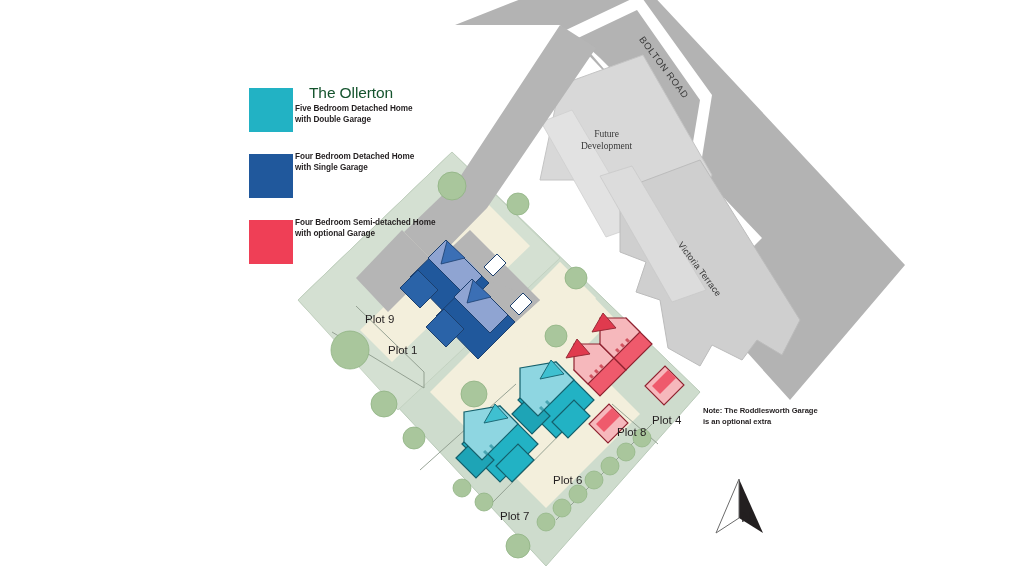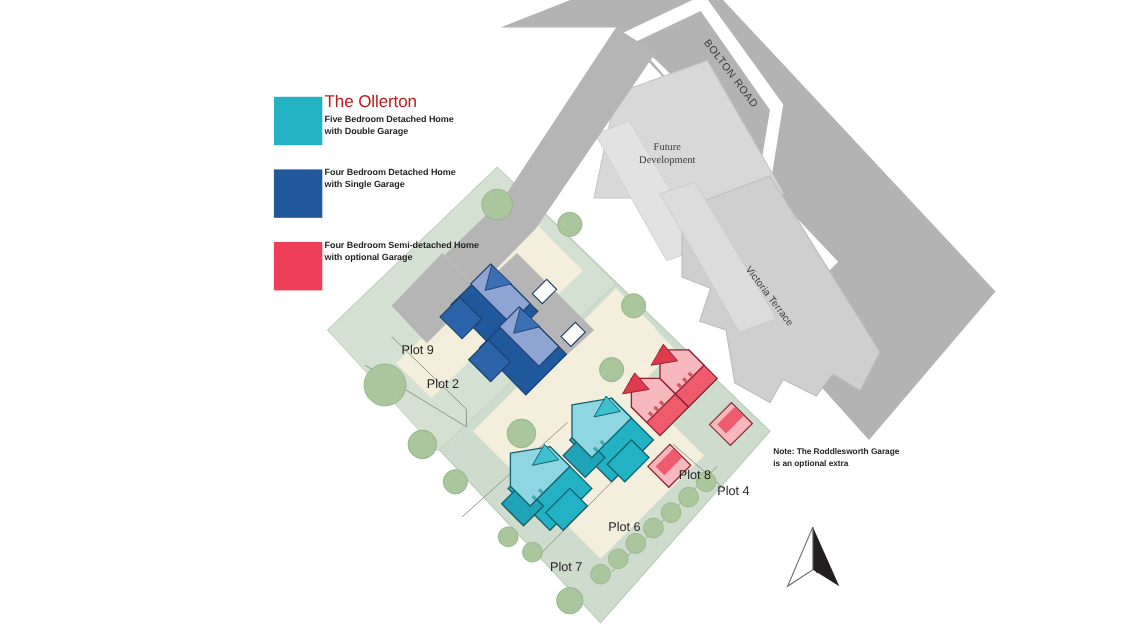--- a/index.html
+++ b/index.html
@@ -11,22 +11,22 @@
   #stage{position:relative;width:1024px;height:580px;background:#fff;}
   svg#plan{position:absolute;left:0;top:0;width:1024px;height:580px;}
 
   
   .legend{position:absolute;left:249px;top:88px;width:230px;}
   .legend-row{position:relative;height:66px;margin-bottom:0;}
   .legend-row + .legend-row{margin-top:0;}
   .swatch{position:absolute;left:0;top:0;width:44px;height:44px;}
   .legend-text{position:absolute;left:46px;top:-4px;width:190px;}
   .legend-title{
-    font-size:15.5px;color:#b91c1c;font-weight:400;letter-spacing:-0.1px;
-    line-height:18px;white-space:nowrap;
+    font-size:15.5px;color:#14532d;font-weight:400;letter-spacing:-0.1px;
+    line-height:18px;white-space:nowrap;margin-left:14px;
   }
   .legend-sub{
     font-size:8.2px;color:#231f20;line-height:10.6px;margin-top:2px;
     letter-spacing:-0.05px;font-weight:600;
   }
 
   
   .note{
     position:absolute;left:703px;top:406px;width:118px;
     font-size:7.6px;line-height:10.5px;color:#231f20;font-weight:600;
@@ -264,21 +264,21 @@
   <div class="maplabel roadlabel" style="left:646px;top:34px;transform:rotate(53deg);">BOLTON ROAD</div>
 
   <div class="maplabel roadlabel" style="left:684px;top:240px;transform:rotate(53deg);font-size:9px;letter-spacing:0.2px;">Victoria Terrace</div>
 
   <div class="maplabel futurelabel" style="left:581px;top:128px;">
     <span>Future</span><br>
     <span>Development</span>
   </div>
 
   <div class="maplabel plotlabel" style="left:365px;top:313px;">Plot 9</div>
-  <div class="maplabel plotlabel" style="left:388px;top:344px;">Plot 2</div>
+  <div class="maplabel plotlabel" style="left:388px;top:344px;">Plot 1</div>
   <div class="maplabel plotlabel" style="left:500px;top:510px;">Plot 7</div>
   <div class="maplabel plotlabel" style="left:553px;top:474px;">Plot 6</div>
   <div class="maplabel plotlabel" style="left:617px;top:426px;">Plot 8</div>
-  <div class="maplabel plotlabel" style="left:652px;top:414px;margin-top:27px;">Plot 4</div>
+  <div class="maplabel plotlabel" style="left:652px;top:414px;">Plot 4</div>
 
   <div class="maplabel northN" style="left:741px;top:508px;">N</div>
 
 </div>
 
 </body></html>

